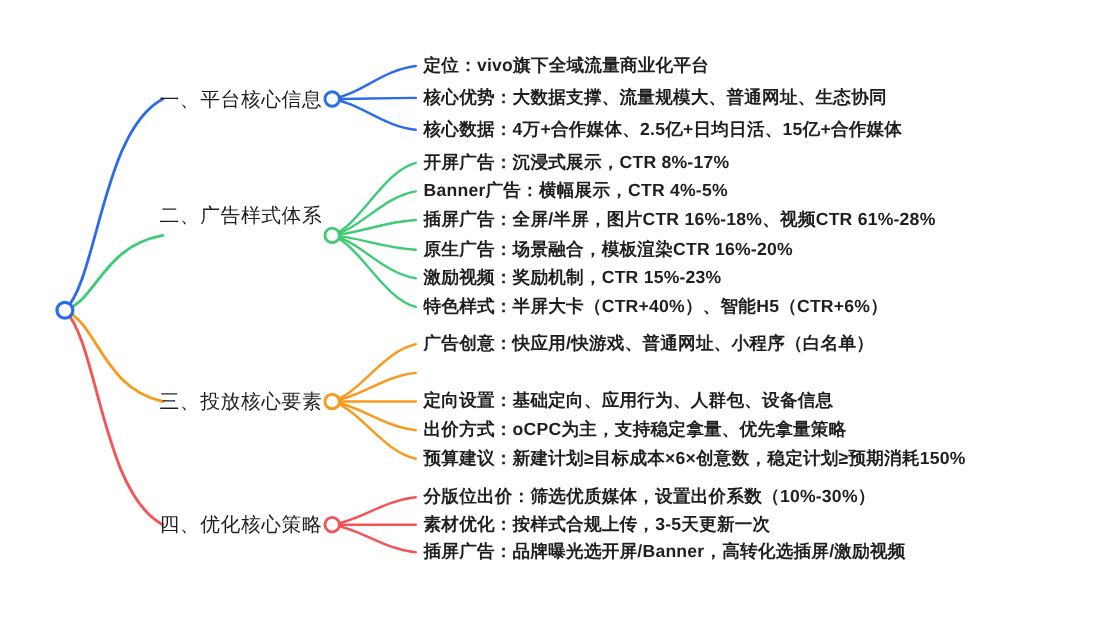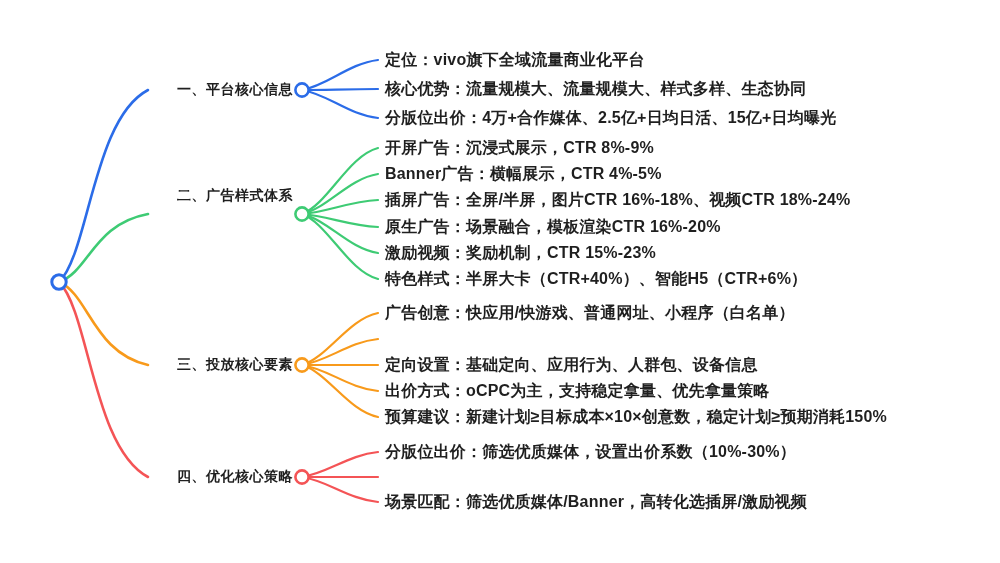--- a/index.html
+++ b/index.html
@@ -20,22 +20,22 @@
     position: absolute;
     left: 0;
     top: 0;
     width: 1000px;
     height: 563px;
   }
   .branch-label {
     position: absolute;
     right: 707px;
     transform: translateY(-50%);
-    font-size: 14px;
-    font-weight: 700;
+    font-size: 18px;
+    font-weight: 400;
     letter-spacing: 0.5px;
     white-space: nowrap;
     cursor: default;
   }
   .leaf-label {
     position: absolute;
     left: 385px;
     transform: translateY(-50%);
     font-size: 16px;
     font-weight: 700;
@@ -77,31 +77,32 @@
       <circle cx="302" cy="365" r="6.6" fill="#ffffff" stroke="#f89a1b" stroke-width="2.6"></circle>
       <circle cx="302" cy="477" r="6.6" fill="#ffffff" stroke="#f45456" stroke-width="2.6"></circle>
     </svg>
 
   <div class="branch-label" style="top:90px">一、平台核心信息</div>
   <div class="branch-label" style="top:196px">二、广告样式体系</div>
   <div class="branch-label" style="top:365px">三、投放核心要素</div>
   <div class="branch-label" style="top:477px">四、优化核心策略</div>
 
   <div class="leaf-label" style="top:60px">定位：vivo旗下全域流量商业化平台</div>
-  <div class="leaf-label" style="top:89px">核心优势：流量规模大、流量规模大、样式多样、生态协同</div>
-  <div class="leaf-label" style="top:118px">分版位出价：4万+合作媒体、2.5亿+日均日活、15亿+日均曝光</div>
+  <div class="leaf-label" style="top:89px">核心优势：大数据支撑、流量规模大、普通网址、生态协同</div>
+  <div class="leaf-label" style="top:118px">核心数据：4万+合作媒体、2.5亿+日均日活、15亿+合作媒体</div>
 
-  <div class="leaf-label" style="top:148px">开屏广告：沉浸式展示，CTR 8%-9%</div>
+  <div class="leaf-label" style="top:148px">开屏广告：沉浸式展示，CTR 8%-17%</div>
   <div class="leaf-label" style="top:174px">Banner广告：横幅展示，CTR 4%-5%</div>
-  <div class="leaf-label" style="top:200px">插屏广告：全屏/半屏，图片CTR 16%-18%、视频CTR 18%-24%</div>
+  <div class="leaf-label" style="top:200px">插屏广告：全屏/半屏，图片CTR 16%-18%、视频CTR 61%-28%</div>
   <div class="leaf-label" style="top:227px">原生广告：场景融合，模板渲染CTR 16%-20%</div>
   <div class="leaf-label" style="top:253px">激励视频：奖励机制，CTR 15%-23%</div>
   <div class="leaf-label" style="top:279px">特色样式：半屏大卡（CTR+40%）、智能H5（CTR+6%）</div>
 
   <div class="leaf-label" style="top:313px">广告创意：快应用/快游戏、普通网址、小程序（白名单）</div>
   <div class="leaf-label" style="top:391px">出价方式：oCPC为主，支持稳定拿量、优先拿量策略</div>
   <div class="leaf-label" style="top:365px">定向设置：基础定向、应用行为、人群包、设备信息</div>
-  <div class="leaf-label" style="top:417px">预算建议：新建计划≥目标成本×10×创意数，稳定计划≥预期消耗150%</div>
+  <div class="leaf-label" style="top:417px">预算建议：新建计划≥目标成本×6×创意数，稳定计划≥预期消耗150%</div>
 
   <div class="leaf-label" style="top:452px">分版位出价：筛选优质媒体，设置出价系数（10%-30%）</div>
-  <div class="leaf-label" style="top:502px">场景匹配：筛选优质媒体/Banner，高转化选插屏/激励视频</div>
+  <div class="leaf-label" style="top:477px">素材优化：按样式合规上传，3-5天更新一次</div>
+  <div class="leaf-label" style="top:502px">插屏广告：品牌曝光选开屏/Banner，高转化选插屏/激励视频</div>
 
 </div>
 
 </body></html>

